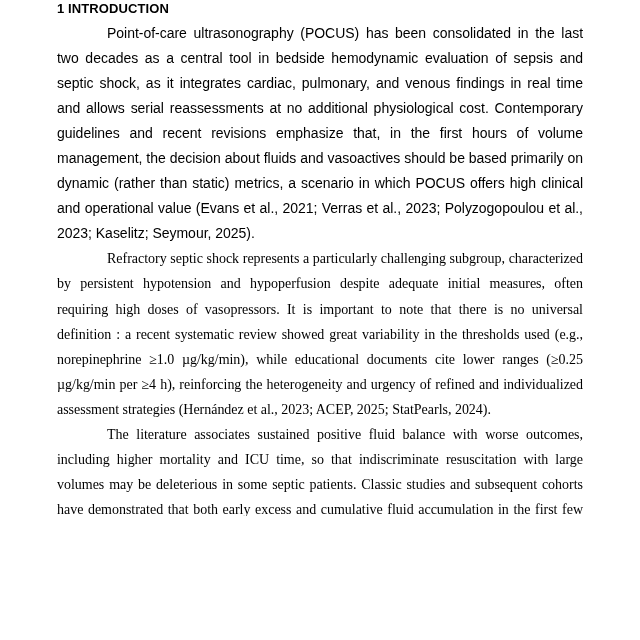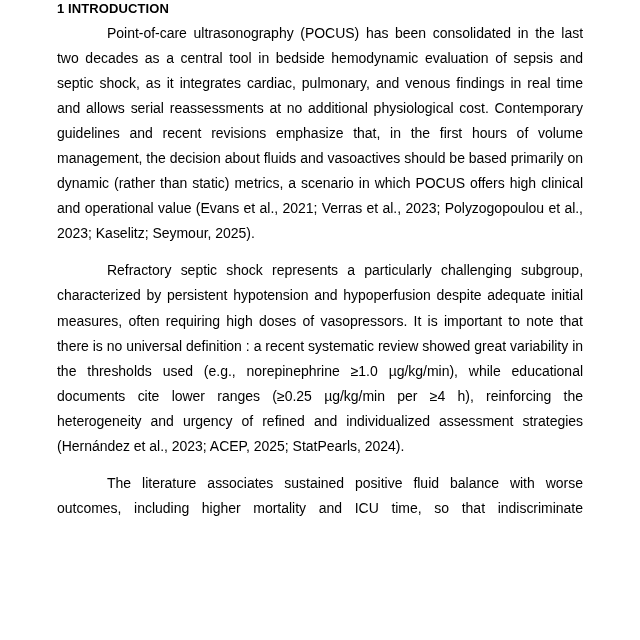--- a/index.html
+++ b/index.html
@@ -45,21 +45,22 @@
     text-indent: 50px;
     letter-spacing: -0.02px;
     word-spacing: 0px;
     -webkit-font-smoothing: antialiased;
   }
   
   .para:last-child {
     text-align: justify;
   }
   .para + .para {
-    margin-top: 12px;
+    margin-top: 0;
+    font-family: Liberation Serif, serif;
   }
 </style>
 </head>
 <body>
 
 <div class="page">
   <div class="content">
 
     <h1 class="section-heading">1 INTRODUCTION</h1>
 

